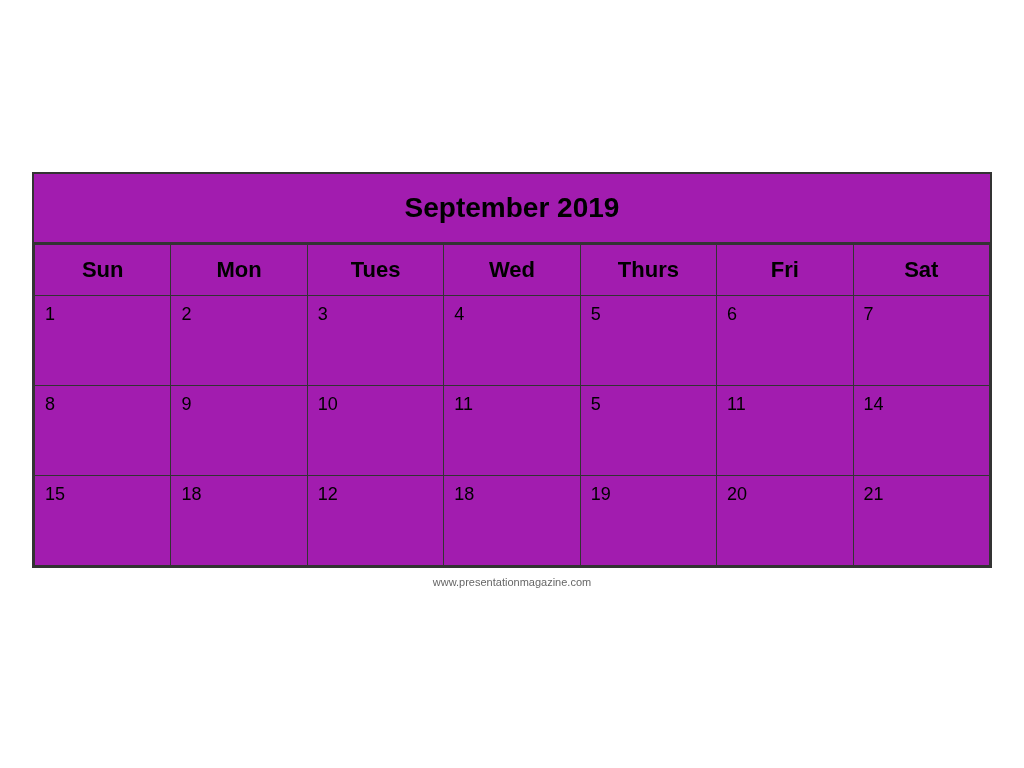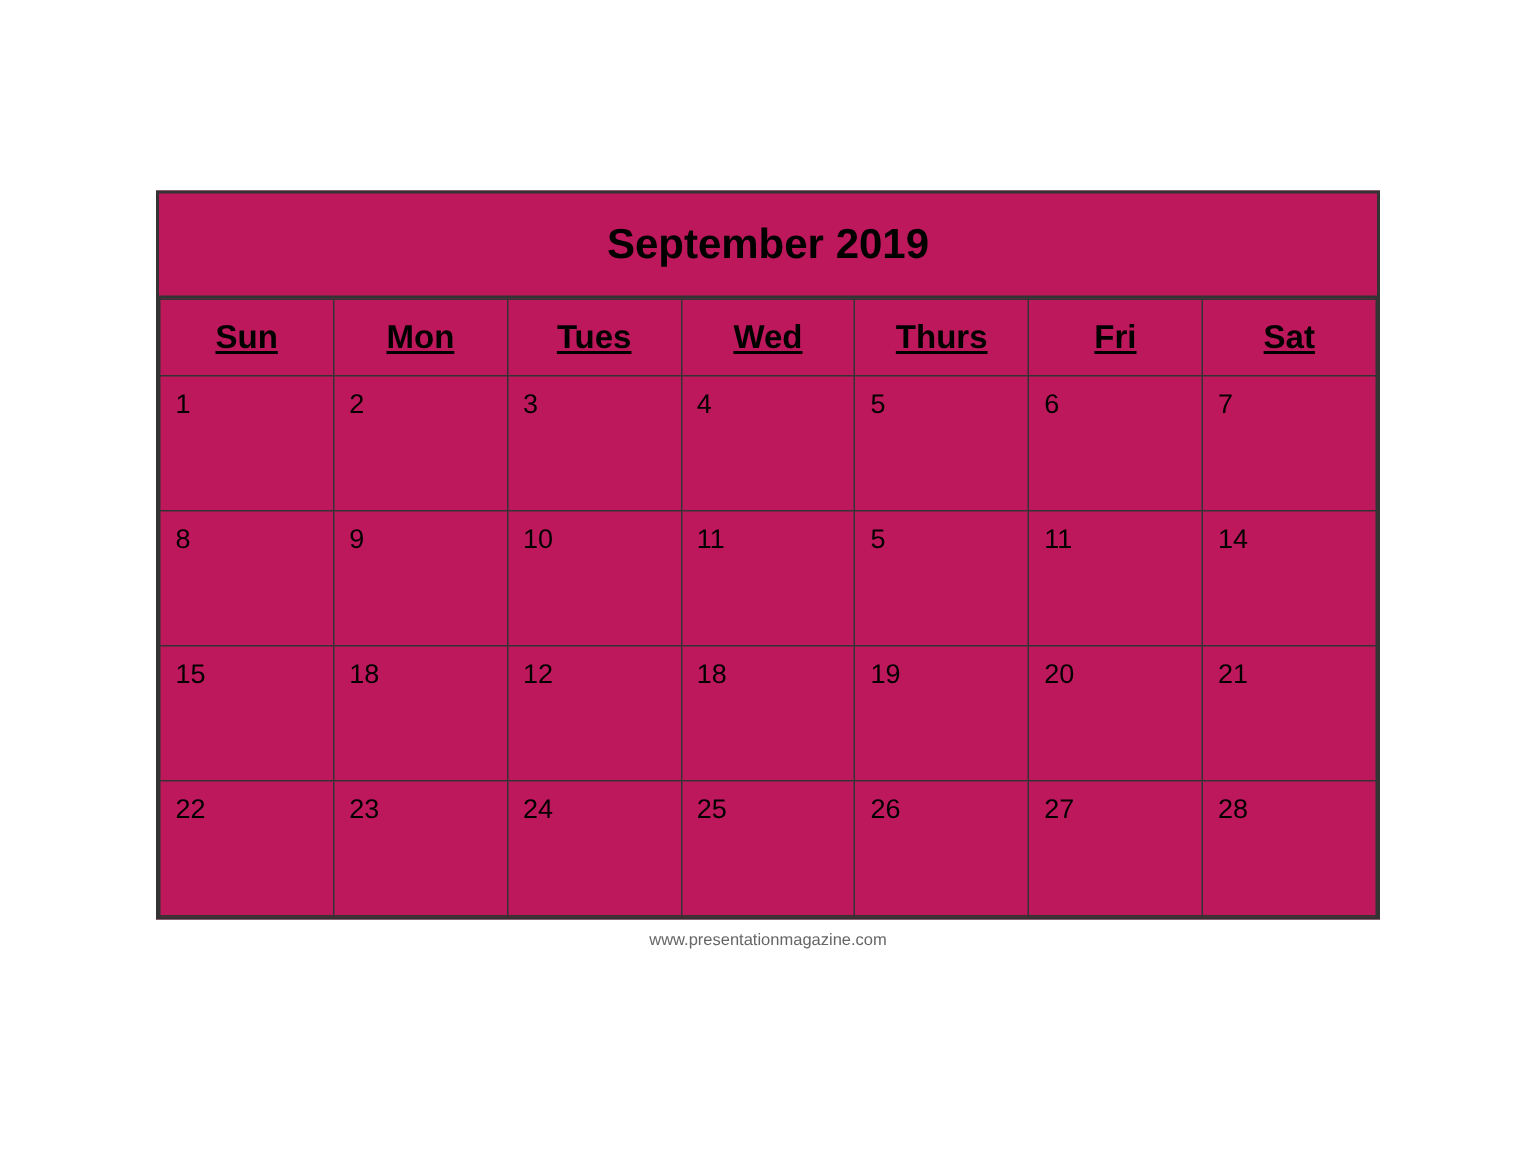--- a/index.html
+++ b/index.html
@@ -12,23 +12,23 @@
       background: #fff;
       display: flex;
       flex-direction: column;
       align-items: center;
       justify-content: center;
       min-height: 100vh;
       font-family: Arial, sans-serif;
     }
 
     .calendar-container {
-      width: 816px;
+      width: 960px;
       border: 2px solid #333;
-      background: #be185d;
+      background: #a21caf;
     }
 
     .calendar-title {
       text-align: center;
       font-size: 28px;
       font-weight: bold;
       padding: 18px 0;
       border-bottom: 2px solid #333;
     }
 
@@ -36,21 +36,20 @@
       width: 100%;
       border-collapse: collapse;
     }
 
     .calendar-table th {
       border: 1px solid #333;
       text-align: center;
       font-size: 22px;
       font-weight: bold;
       padding: 12px 0;
-      text-decoration: underline;
     }
 
     .calendar-table td {
       border: 1px solid #333;
       width: calc(100% / 7);
       height: 90px;
       vertical-align: top;
       padding: 8px 10px;
       font-size: 18px;
     }
@@ -105,25 +104,16 @@
         </tr>
         <tr>
           <td>15</td>
           <td>18</td>
           <td>12</td>
           <td>18</td>
           <td>19</td>
           <td>20</td>
           <td>21</td>
         </tr>
-        <tr>
-          <td>22</td>
-          <td>23</td>
-          <td>24</td>
-          <td>25</td>
-          <td>26</td>
-          <td>27</td>
-          <td>28</td>
-        </tr>
       </tbody>
   </table>
 </div>
 <div class="watermark">www.presentationmagazine.com</div>
 
 </body></html>

